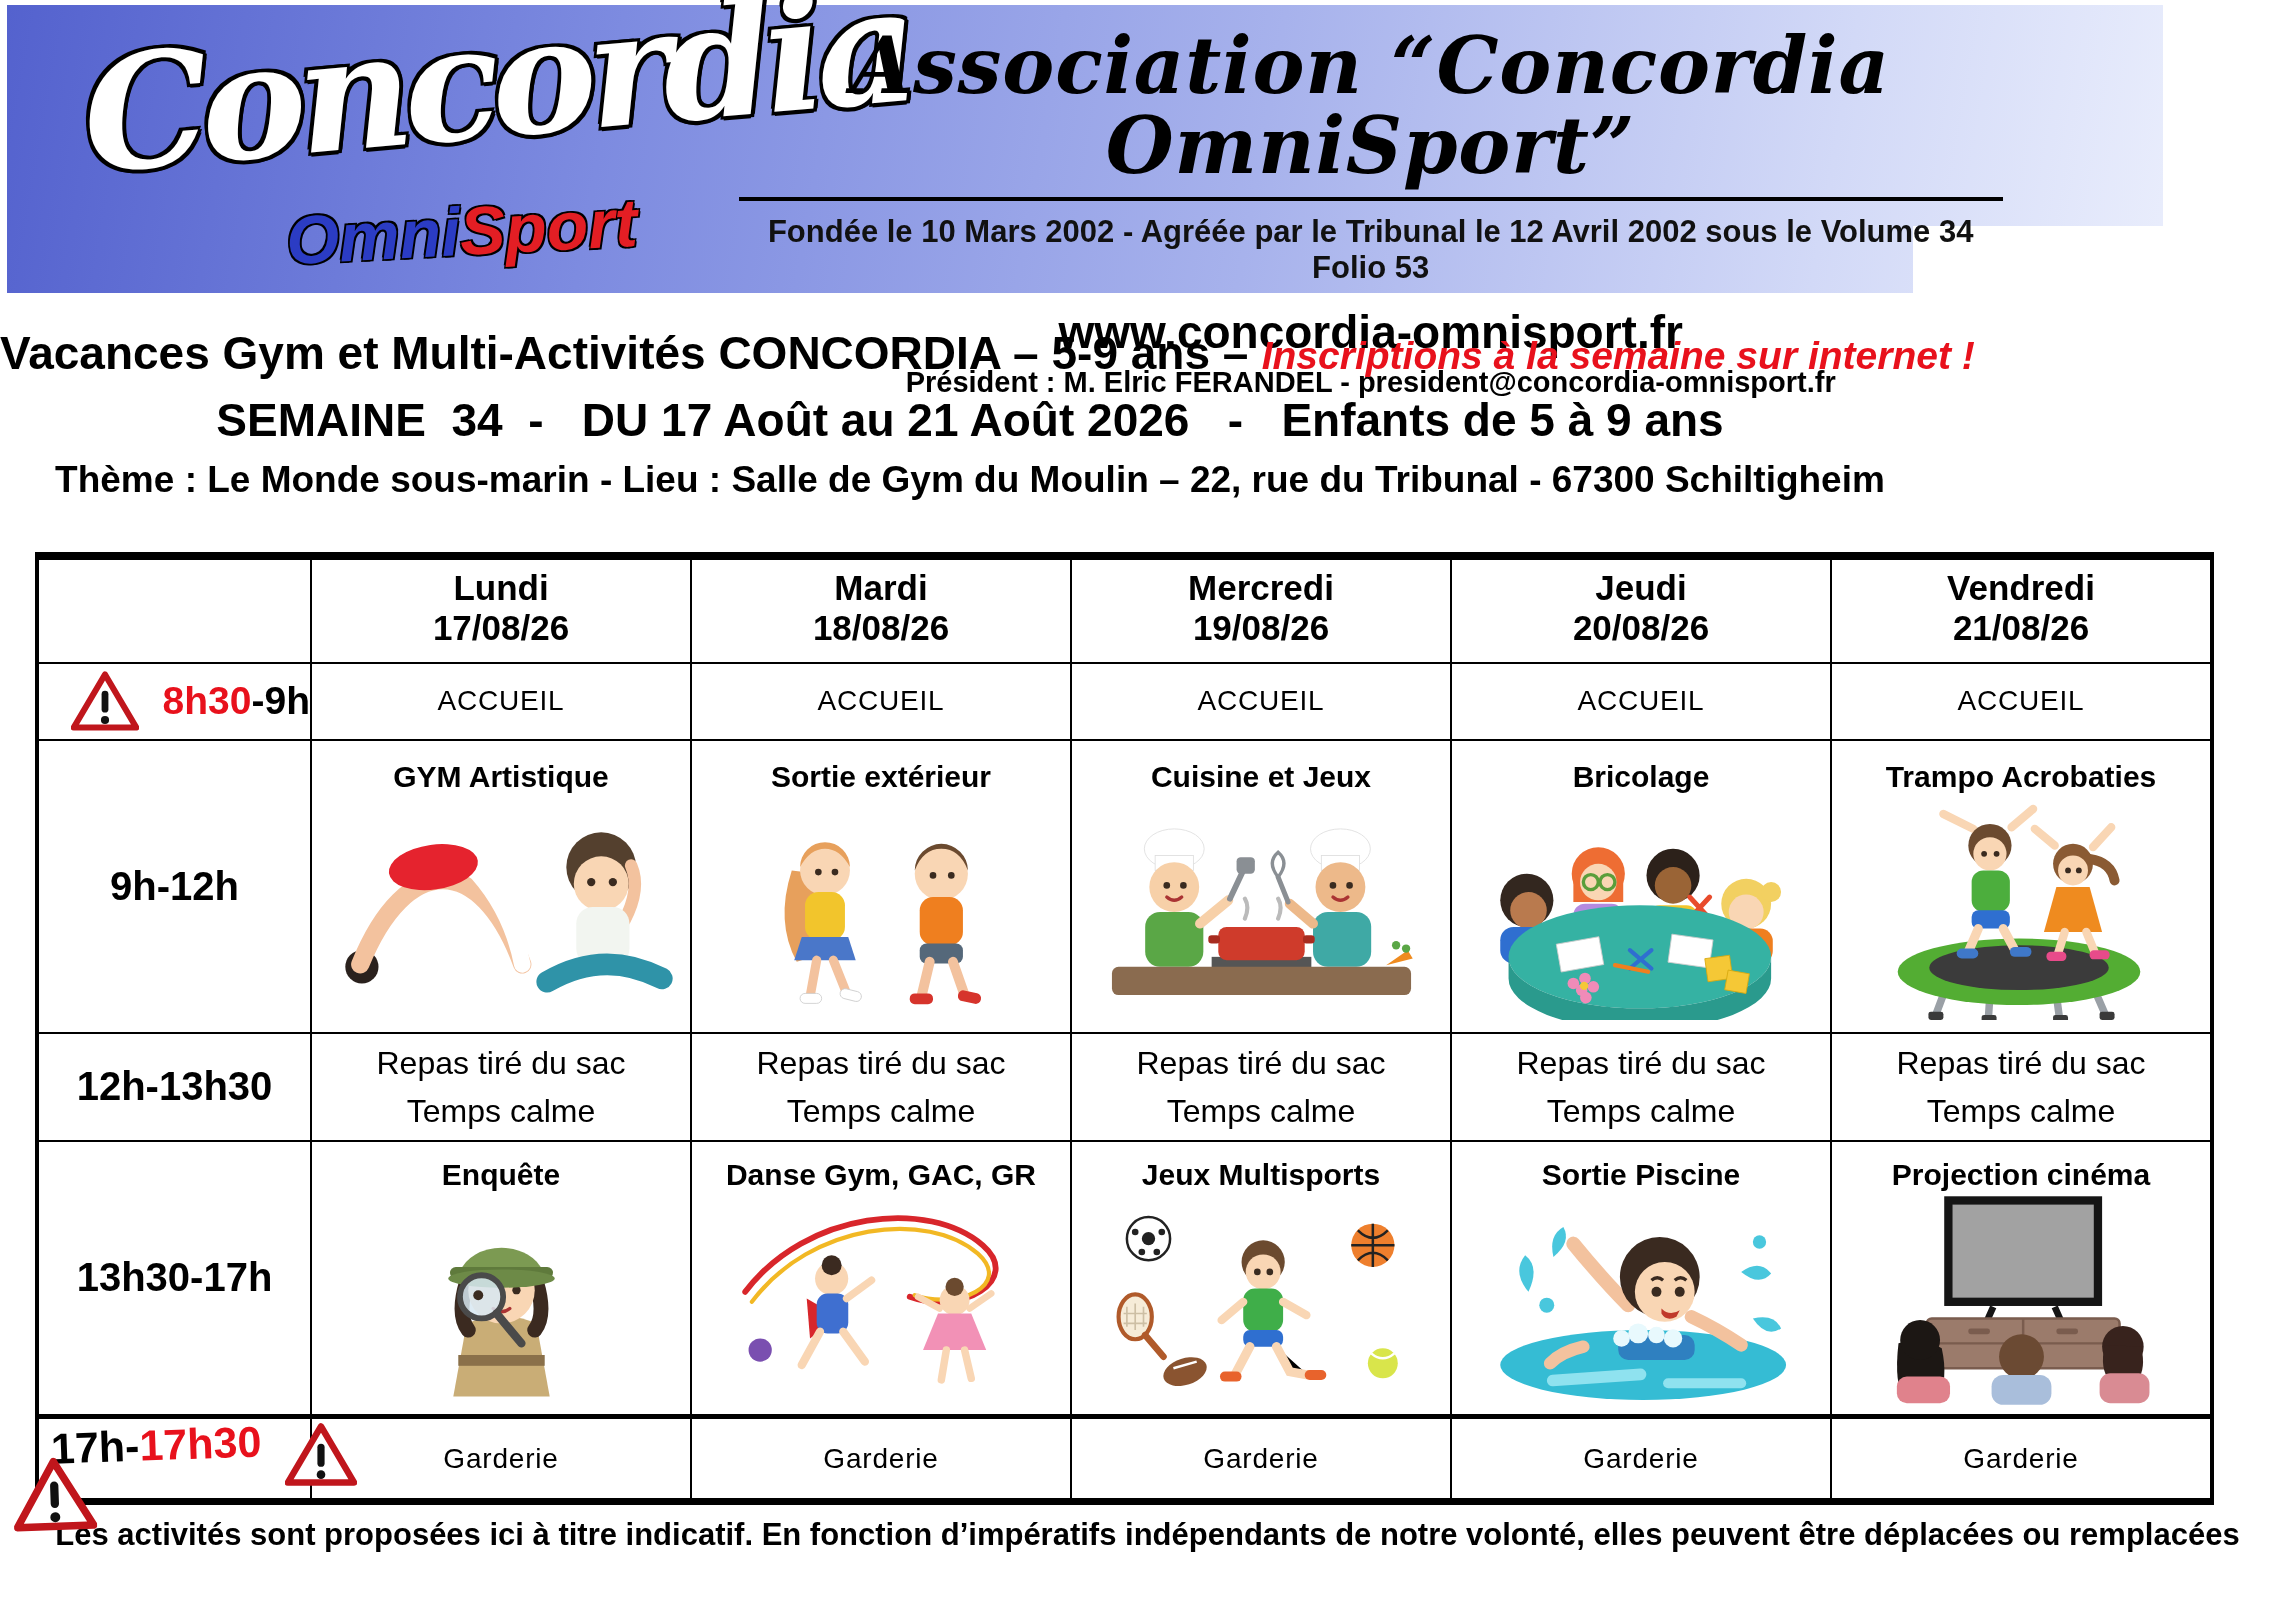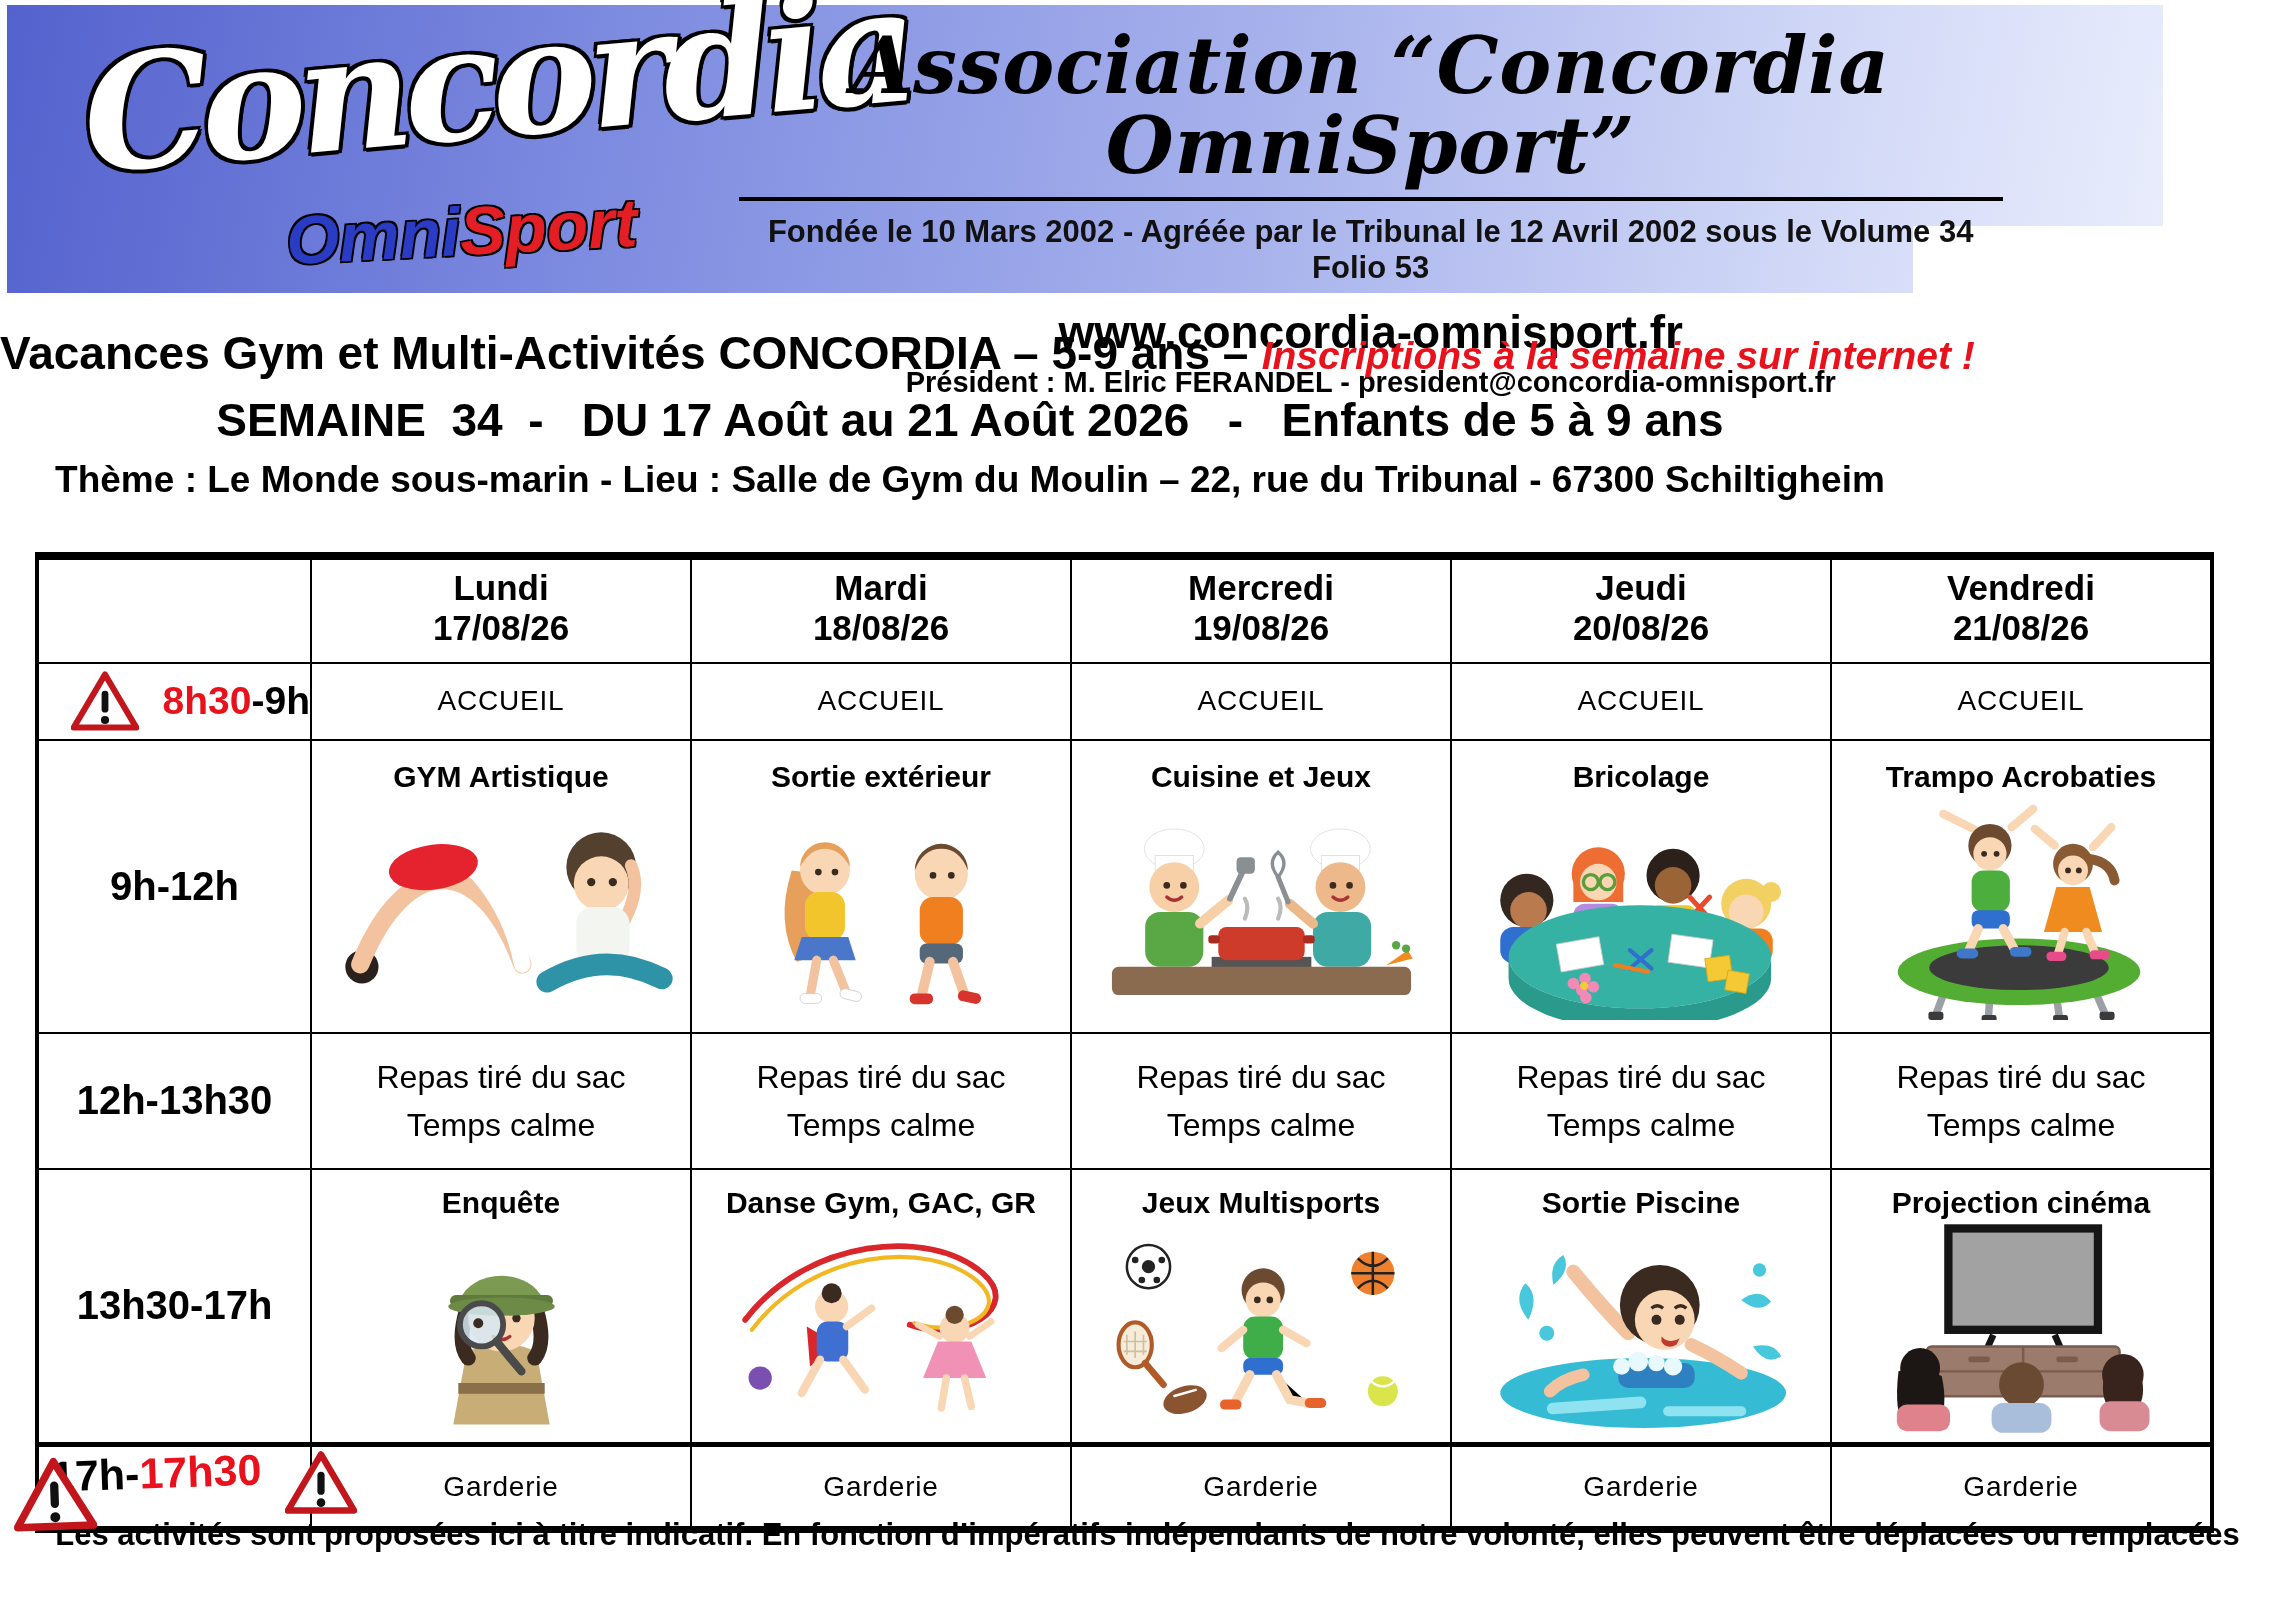--- a/index.html
+++ b/index.html
@@ -317,21 +317,21 @@
             <path d="M252 112 h 40 l 15 54 h -70 z" fill="#ef8b1f"></path>
             <path d="M262 166 l -8 26 M288 166 l 10 24" stroke="#f9d6b4" stroke-width="10" stroke-linecap="round"></path>
             <rect x="240" y="190" width="24" height="11" rx="5" fill="#e84b8a"></rect>
             <rect x="292" y="188" width="24" height="11" rx="5" fill="#e84b8a"></rect>
           </svg>
                 </div>
               </div>
             </td>
       </tr>
 
-      <tr style="height:136px">
+      <tr style="height:108px">
         <td class="time-mid">12h-13h30</td>
         <td class="lunch-cell">
               <div>Repas tiré du sac</div>
               <div>Temps calme</div>
             </td>
         <td class="lunch-cell">
               <div>Repas tiré du sac</div>
               <div>Temps calme</div>
             </td>
         <td class="lunch-cell">

